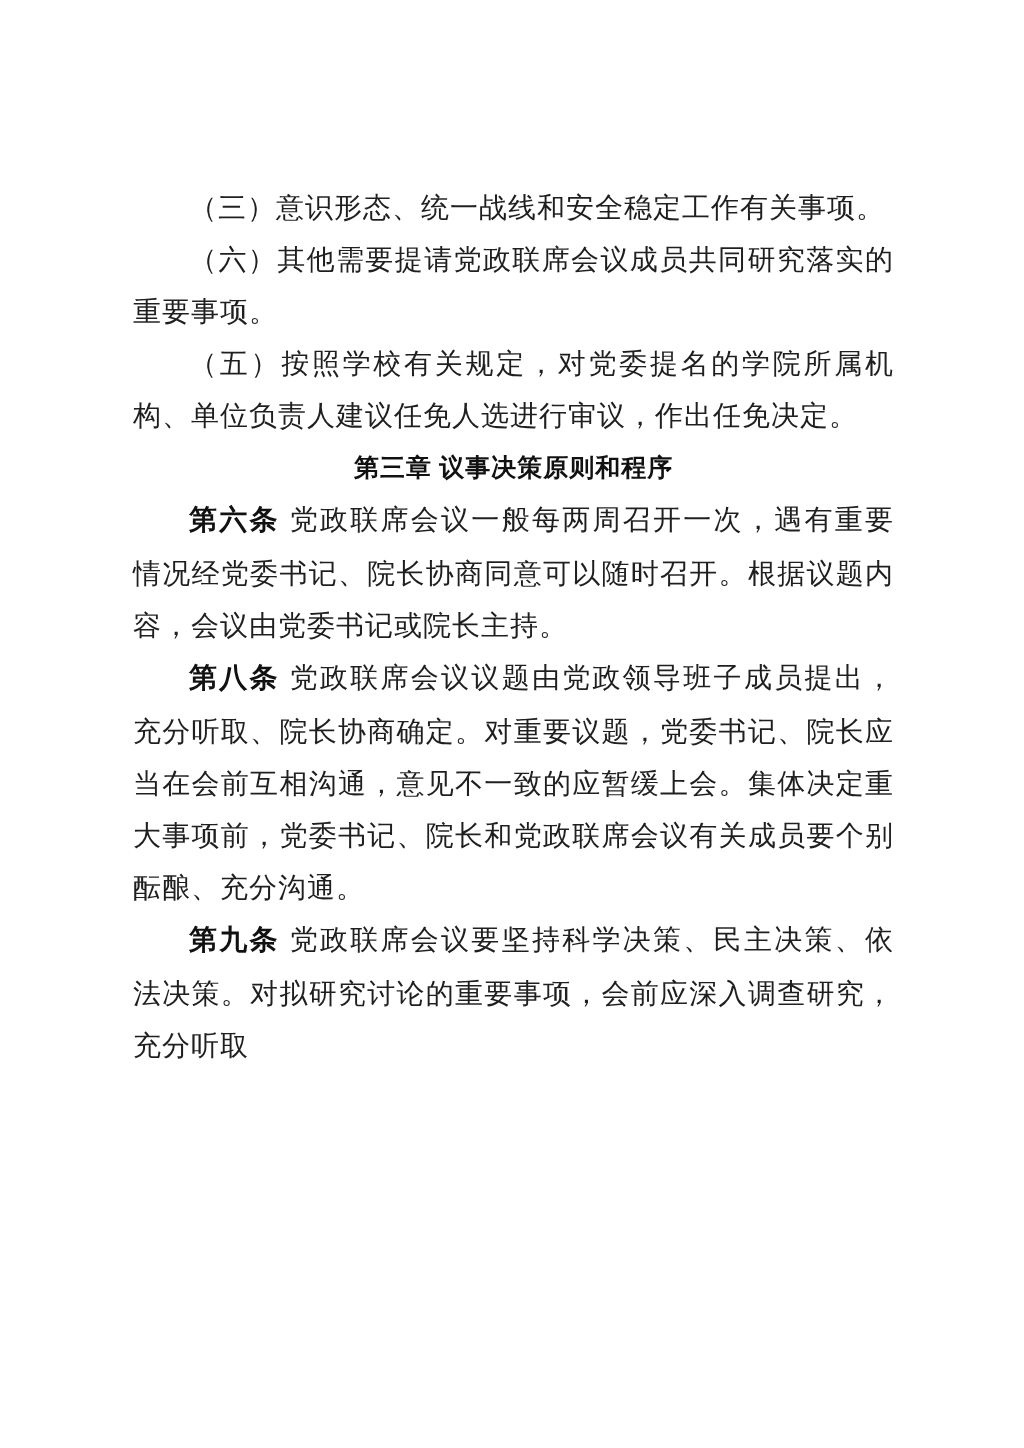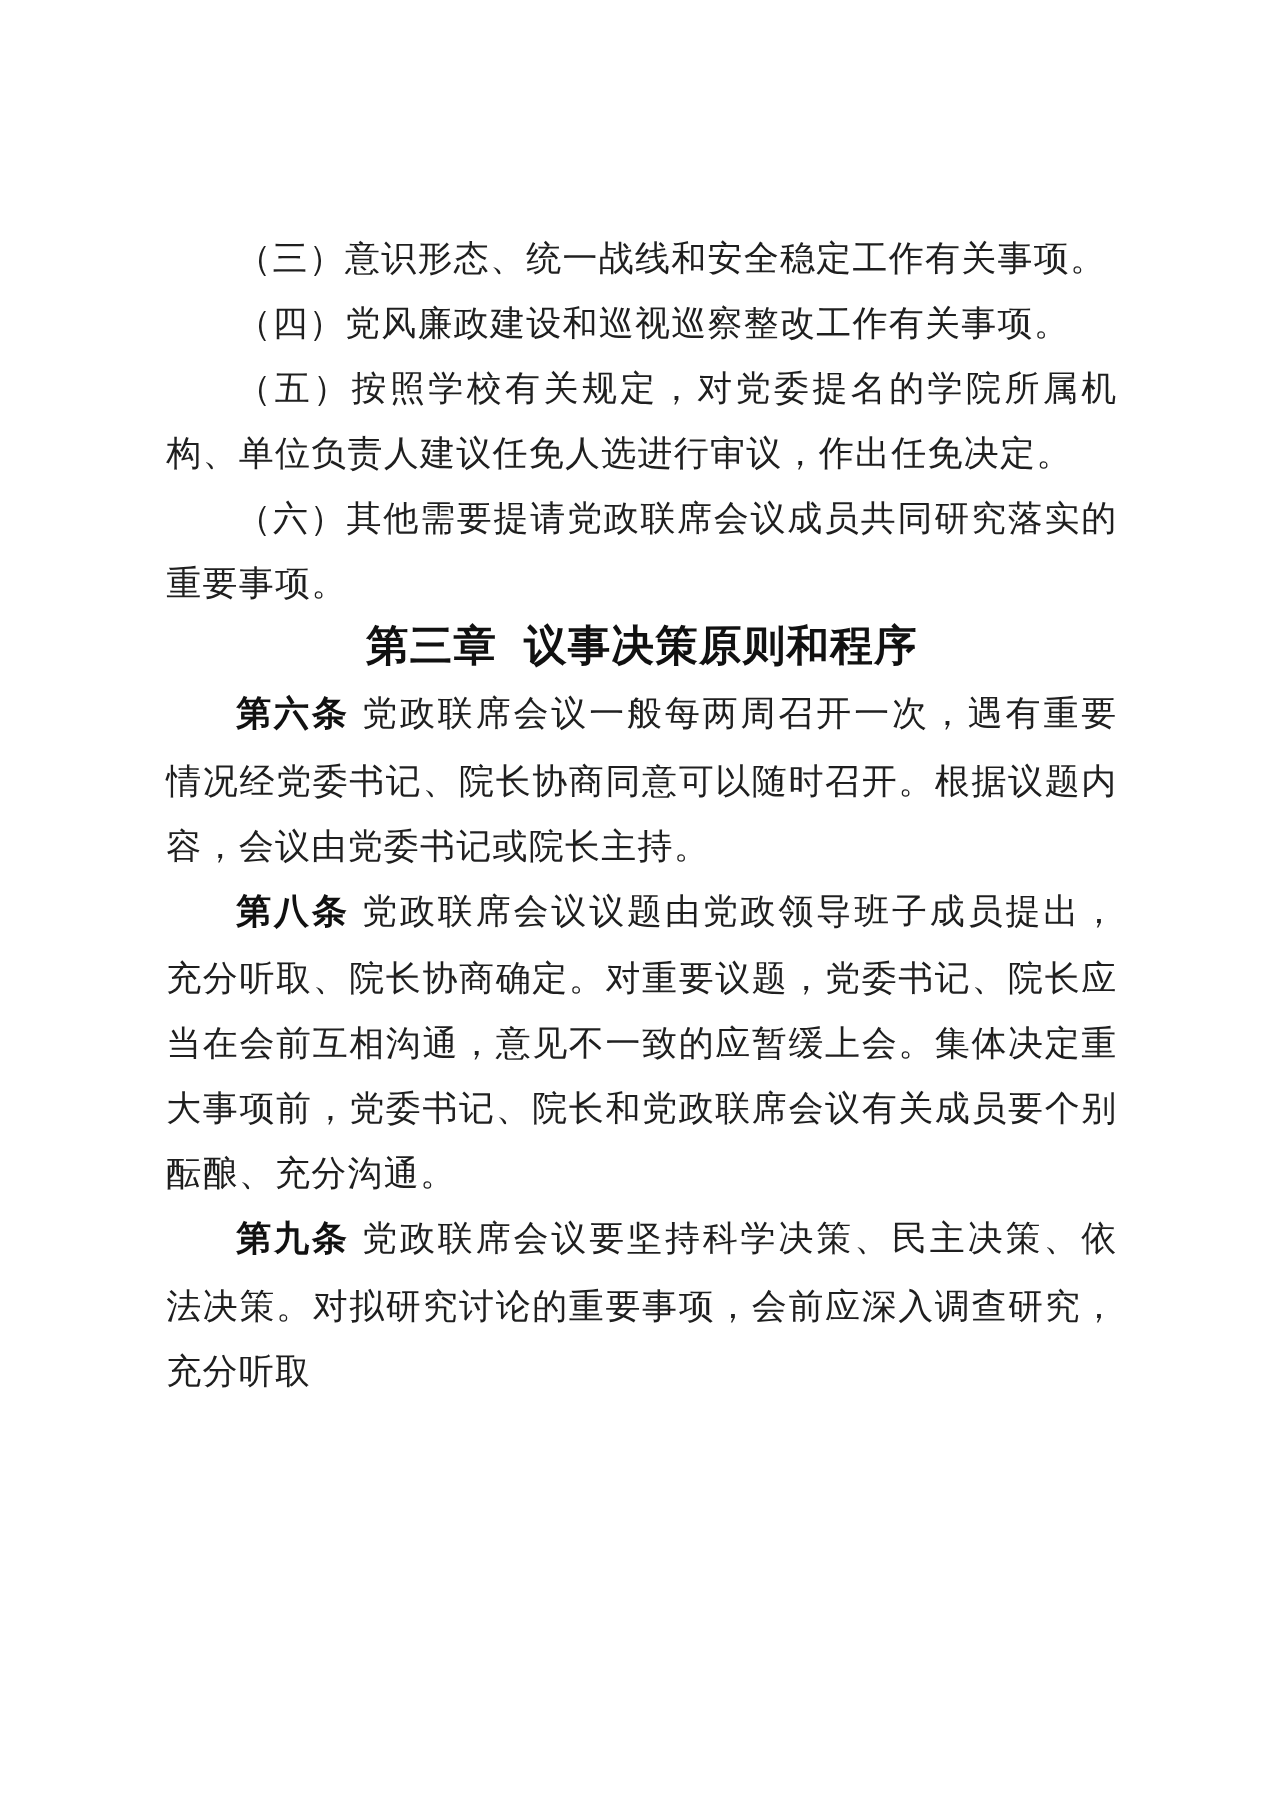--- a/index.html
+++ b/index.html
@@ -24,46 +24,45 @@
   .para {
     margin: 0;
     text-indent: 2em;
     text-align: justify;
     text-align-last: left;
     letter-spacing: 1px;
   }
   .chapter-heading {
     margin: 0;
     text-align: center;
-    font-family: Liberation Mono, monospace;
+    font-family: Liberation Serif, serif;
     font-weight: bold;
-    font-size: 34px;
+    font-size: 25px;
     line-height: 52px;
     letter-spacing: 1px;
     color: #111111;
   }
   .article-label {
     font-family: Liberation Mono, monospace;
     font-weight: bold;
     color: #111111;
     margin-right: 0.35em;
   }
 </style>
 </head>
 <body>
 
 <div class="page">
 
   <p class="para">（三）意识形态、统一战线和安全稳定工作有关事项。</p>
 
-  <p class="para">（四）党风廉政建设和巡视巡察整改工作有关事项。</p>
+
+  <p class="para">（六）其他需要提请党政联席会议成员共同研究落实的重要事项。</p>
 
   <p class="para">（五）按照学校有关规定，对党委提名的学院所属机构、单位负责人建议任免人选进行审议，作出任免决定。</p>
-
-  <p class="para">（六）其他需要提请党政联席会议成员共同研究落实的重要事项。</p>
 
   <h2 class="chapter-heading">第三章 议事决策原则和程序</h2>
 
   <p class="para">
     <strong class="article-label">第六条</strong><span>党政联席会议一般每两周召开一次，遇有重要情况经党委书记、院长协商同意可以随时召开。根据议题内容，会议由党委书记或院长主持。</span>
   </p>
 
 
   <p class="para">
     <strong class="article-label">第八条</strong><span>党政联席会议议题由党政领导班子成员提出，充分听取、院长协商确定。对重要议题，党委书记、院长应当在会前互相沟通，意见不一致的应暂缓上会。集体决定重大事项前，党委书记、院长和党政联席会议有关成员要个别酝酿、充分沟通。</span>

